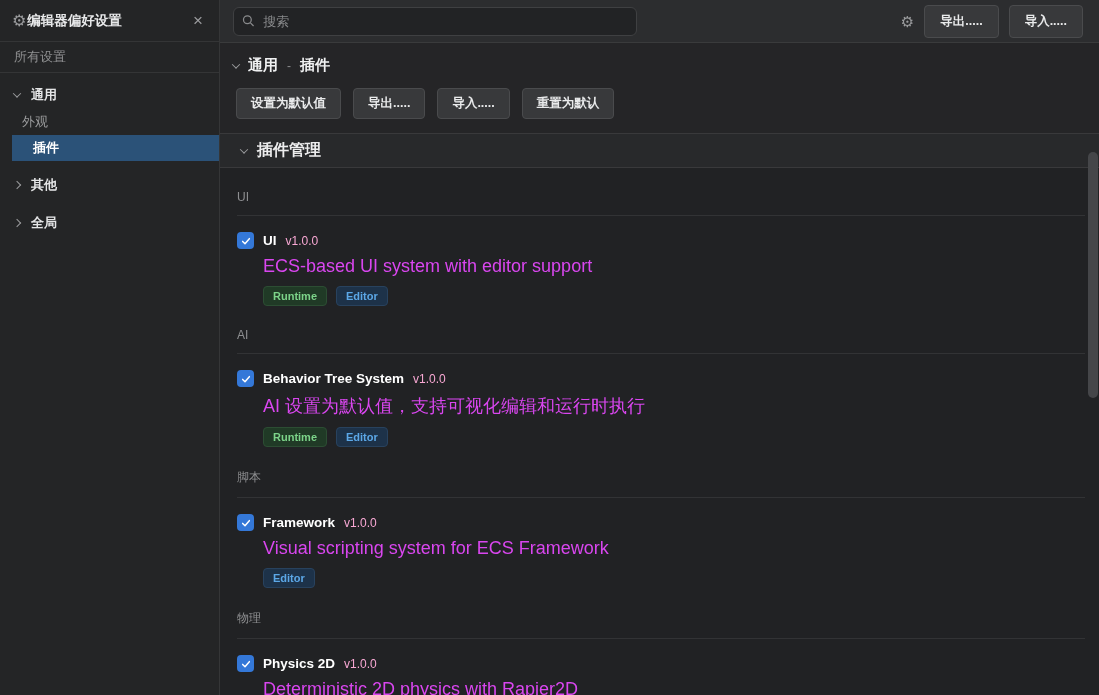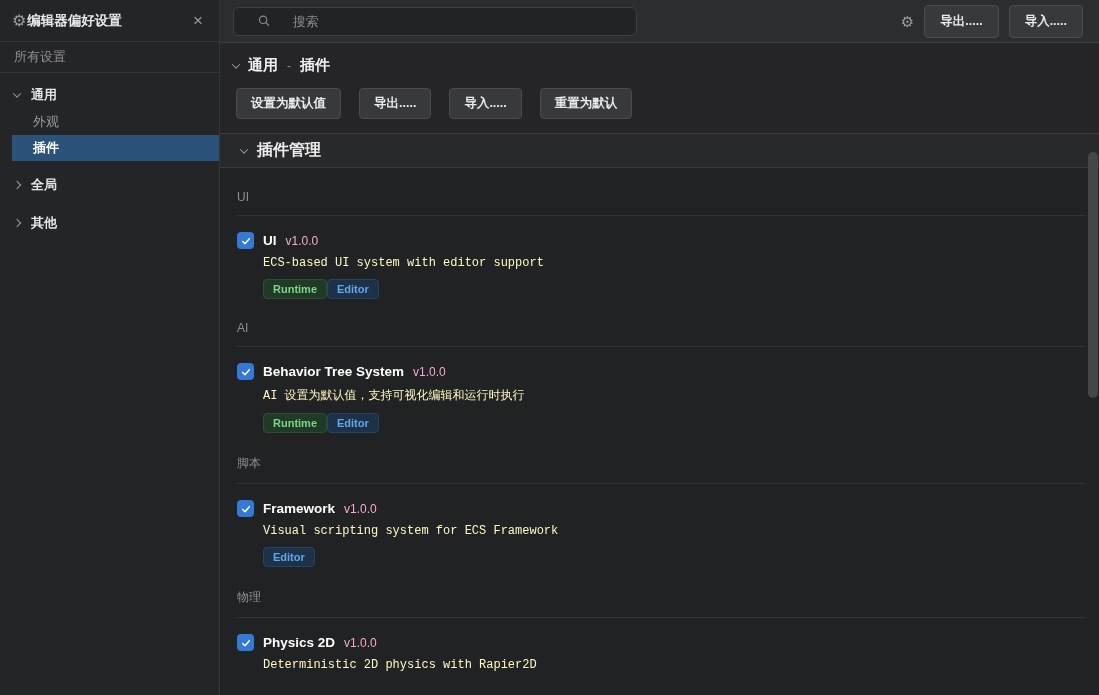--- a/index.html
+++ b/index.html
@@ -13,57 +13,57 @@
   
   .sidebar { width:220px; height:695px; background:#242526; border-right:1px solid #353637; flex:0 0 auto; display:flex; flex-direction:column; }
   .sb-header { height:42px; display:flex; align-items:center; padding:0 12px; border-bottom:1px solid #343536; }
   .gear { color:#9a9b9d; font-size:16px; line-height:1; }
   .sb-title { font-weight:bold; color:#e8e9ea; margin-left:1px; font-size:13.5px; flex:1; }
   .close-btn { color:#9a9b9d; font-size:17px; cursor:pointer; line-height:1; padding:2px 4px; }
   .sb-allrow { height:31px; display:flex; align-items:center; padding-left:14px; color:#8f9091; border-bottom:1px solid #343536; font-size:13px; }
   .sb-nav { padding-top:8px; }
   .side-row { height:28px; display:flex; align-items:center; padding-left:14px; gap:11px; color:#e4e5e6; font-weight:bold; cursor:pointer; }
   .side-row.spaced { margin-top:10px; }
-  .side-child { height:26px; display:flex; align-items:center; padding-left:33px; color:#9a9b9c; cursor:pointer; }
+  .side-child { height:26px; display:flex; align-items:center; padding-left:22px; color:#9a9b9c; cursor:pointer; }
   .side-child.selected { margin-left:12px; padding-left:21px; background:#2b5278; color:#ffffff; font-weight:bold; }
   .chev { width:6px; height:6px; border-right:1.4px solid #9a9b9d; border-bottom:1.4px solid #9a9b9d; display:inline-block; flex:0 0 auto; }
   .chev.down { transform:rotate(45deg) translate(-1px,-1px); }
   .chev.right { transform:rotate(-45deg); }
 
   
   .main { flex:1; display:flex; flex-direction:column; position:relative; }
   .topbar { height:43px; background:#2c2d2f; border-bottom:1px solid #3a3b3c; display:flex; align-items:center; padding:0 16px 0 13px; flex:0 0 auto; }
-  .search-box { width:404px; height:29px; background:#222325; border:1px solid #3f4042; border-radius:6px; display:flex; align-items:center; padding:0 24px; gap:22px; }
+  .search-box { width:404px; height:29px; background:#222325; border:1px solid #3f4042; border-radius:6px; display:flex; align-items:center; padding:0 8px; gap:8px; }
   .search-box input { background:transparent; border:none; outline:none; color:#d6d6d6; font-size:13px; width:100%; font-family:inherit; }
   .search-box input::placeholder { color:#8a8b8d; }
   .topbar-right { margin-left:auto; display:flex; align-items:center; gap:10px; }
   .btn { background:#38393b; border:1px solid #4a4b4d; border-radius:4px; color:#e9eaeb; font-weight:bold; font-size:12.5px; padding:6px 14px; cursor:pointer; font-family:inherit; white-space:nowrap; }
   .topbar .btn { padding:7px 15px; }
 
   .page-head { background:#252527; padding:13px 16px 0 13px; flex:0 0 auto; }
   .breadcrumb { display:flex; align-items:center; gap:9px; }
   .breadcrumb .crumb { font-size:15px; font-weight:bold; color:#f0f1f2; }
   .breadcrumb .sep { color:#8a8b8d; font-size:12px; }
   .page-subtitle { color:#8f9091; font-size:12.5px; margin:7px 0 0 3px; }
-  .action-row { display:flex; gap:18px; margin:13px 0 14px 3px;align-items:flex-end; }
+  .action-row { display:flex; gap:12px; margin:13px 0 14px 3px;align-items:flex-end; }
 
   .section-band { background:#28292b; border-top:1px solid #39393b; border-bottom:1px solid #39393b; height:35px; display:flex; align-items:center; padding-left:21px; gap:10px; flex:0 0 auto; }
   .section-band .title { font-weight:bold; color:#ededee; font-size:16px; }
 
   .plugin-scroll { background:#212224; flex:1; overflow:hidden; padding:0 14px 0 17px; }
   .category { margin-top:22px; }
   .category-label { color:#8e8f91; font-size:12px; }
   .category hr { border:none; border-top:1px solid #323335; margin-top:11px; }
   .plugin { margin-top:16px; }
   .plugin-head { display:flex; align-items:center; }
   .checkbox { width:17px; height:17px; background:#3478d8; border-radius:4px; display:flex; align-items:center; justify-content:center; margin-right:9px; cursor:pointer; flex:0 0 auto; }
   .plugin-name { color:#ffffff; font-weight:bold; font-size:13.5px; }
   .plugin-version { color:#f9a8d4; font-size:12px; margin-left:9px; }
-  .plugin-desc { color:#fef9c3; font-size:12px; margin:7px 0 0 26px;font-family:Liberation Mono, monospace; }
-  .plugin-badges { display:flex; margin:9px 0 0 26px; }
+  .plugin-desc { color:#d946ef; font-size:18px; margin:7px 0 0 26px; }
+  .plugin-badges { display:flex; gap:9px; margin:9px 0 0 26px; }
   .badge { font-size:11px; font-weight:bold; padding:3px 9px; border-radius:4px; }
   .badge-runtime { color:#7cd389; background:#203a26; border:1px solid #2c4d33; }
   .badge-editor { color:#5ca8e8; background:#1d3249; border:1px solid #28425e; }
 
   .scrollbar-track { position:absolute; right:0; top:150px; bottom:0; width:12px; }
   .scrollbar-thumb { position:absolute; right:1px; top:2px; width:10px; height:246px; background:#454649; border-radius:5px; }
 </style>
 </head>
 <body>
 
@@ -82,25 +82,25 @@
       <span>通用</span>
     </div>
     <div class="side-child">
       <span>外观</span>
     </div>
     <div class="side-child selected">
       <span>插件</span>
     </div>
     <div class="side-row spaced">
       <span class="chev right"></span>
-      <span>全局</span>
+      <span>其他</span>
     </div>
     <div class="side-row spaced">
       <span class="chev right"></span>
-      <span>其他</span>
+      <span>全局</span>
     </div>
   </nav>
 </aside>
 
 <main class="main">
 
   <div class="topbar">
     <div class="search-box">
       <svg width="14" height="14" viewBox="0 0 16 16">
         <circle cx="6.5" cy="6.5" r="4.7" fill="none" stroke="#8a8b8d" stroke-width="1.5"></circle>

